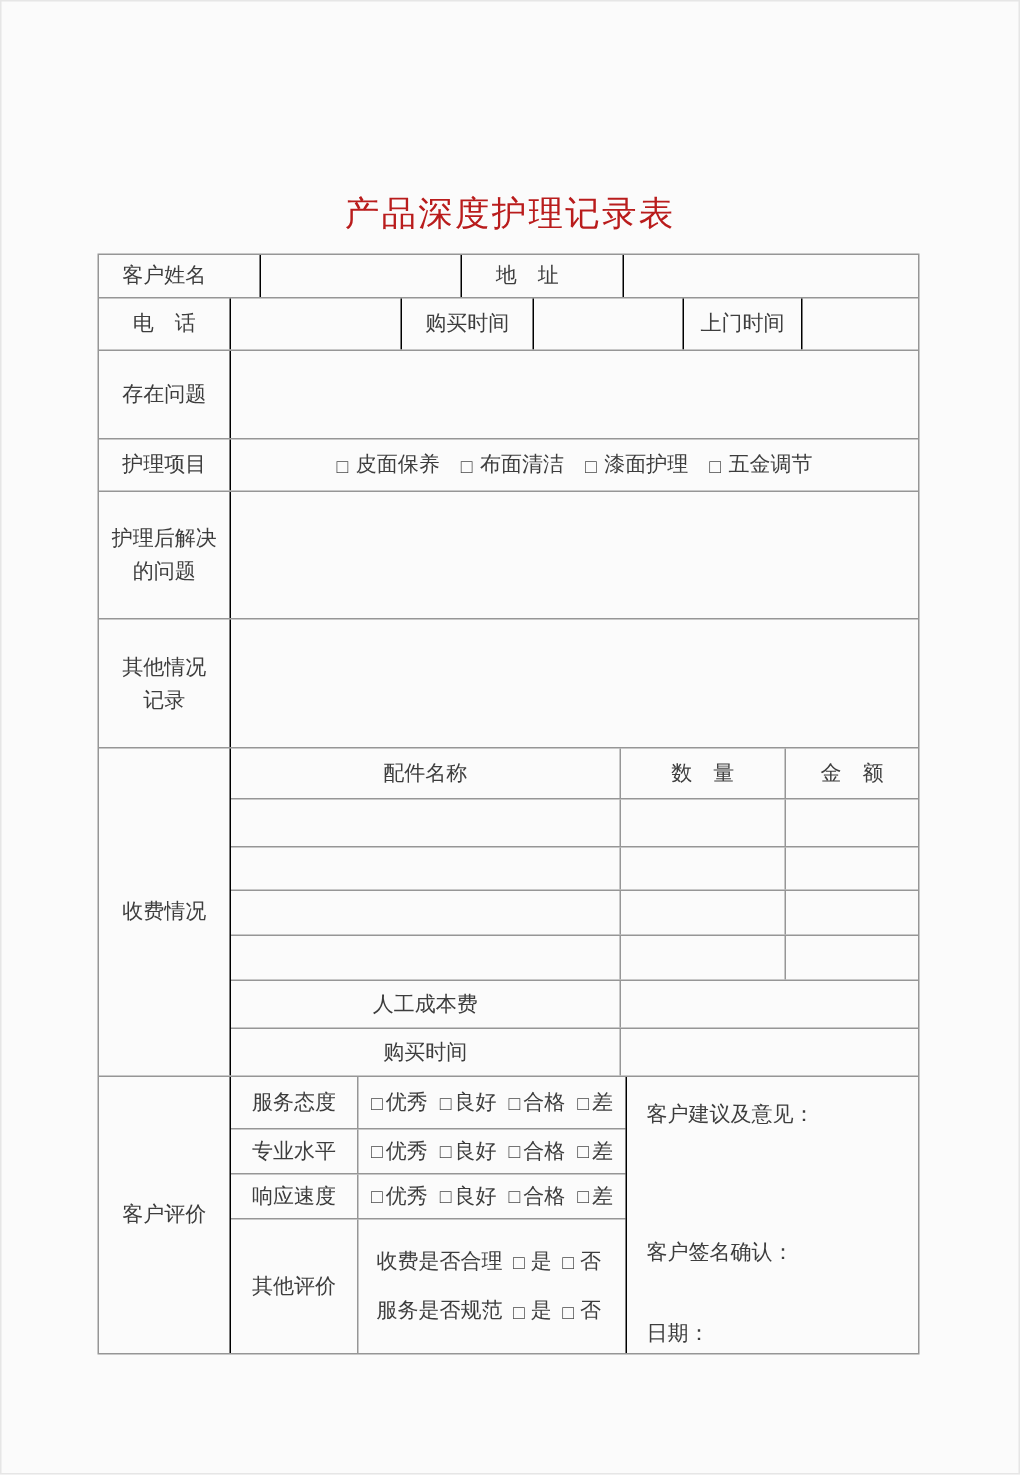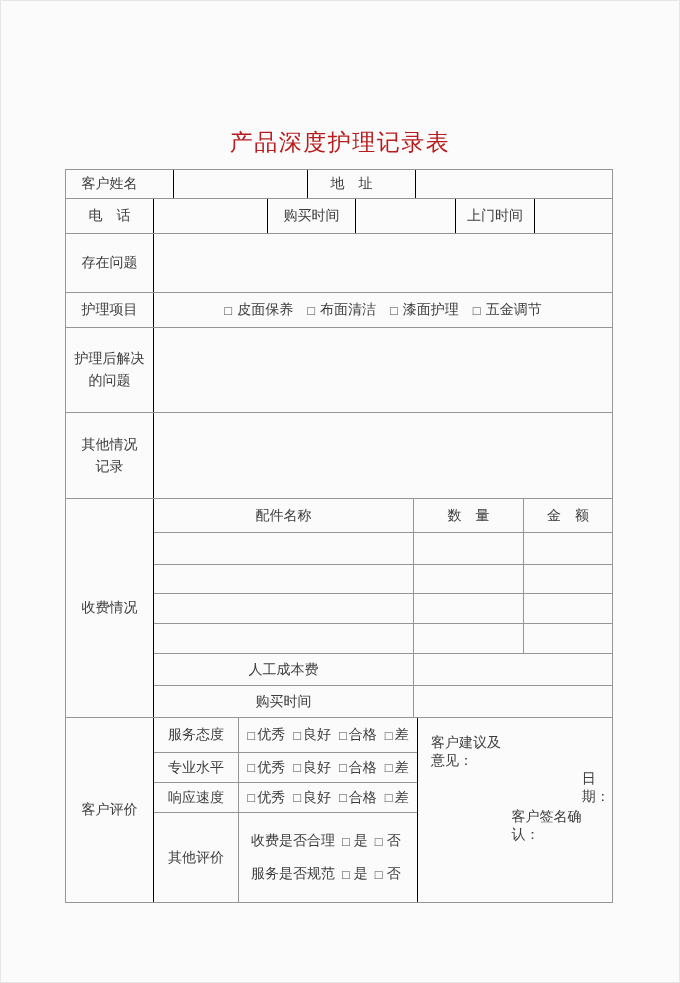--- a/index.html
+++ b/index.html
@@ -52,21 +52,21 @@
   .opts-rate .optgrp { margin:0 4px; }
   .opts-rate .cb { margin-right:2px; }
   .cb { font-size:13px; color:#4a4a4a; }
   
   .qcol { display:flex; flex-direction:column; justify-content:space-evenly;
           align-items:flex-start; padding:4px 12px; }
   .qrow { display:flex; justify-content:space-between; align-items:center; }
   .qrow .opts .optgrp { margin-left:7px; }
   .qrow .cb { margin-right:4px; }
   
-  .feedback { flex:1 1 auto; display:flex; flex-direction:row;
+  .feedback { flex:1 1 auto; display:flex; flex-direction:column;
               align-items:flex-start; padding:16px 0 0 13px; }
   .feedback .sig { margin-top:74px; }
   .feedback .date { margin-top:36px; }
 </style>
 </head>
 <body>
 
 <div class="screen">
 
   <div class="page-title">产品深度护理记录表</div>

